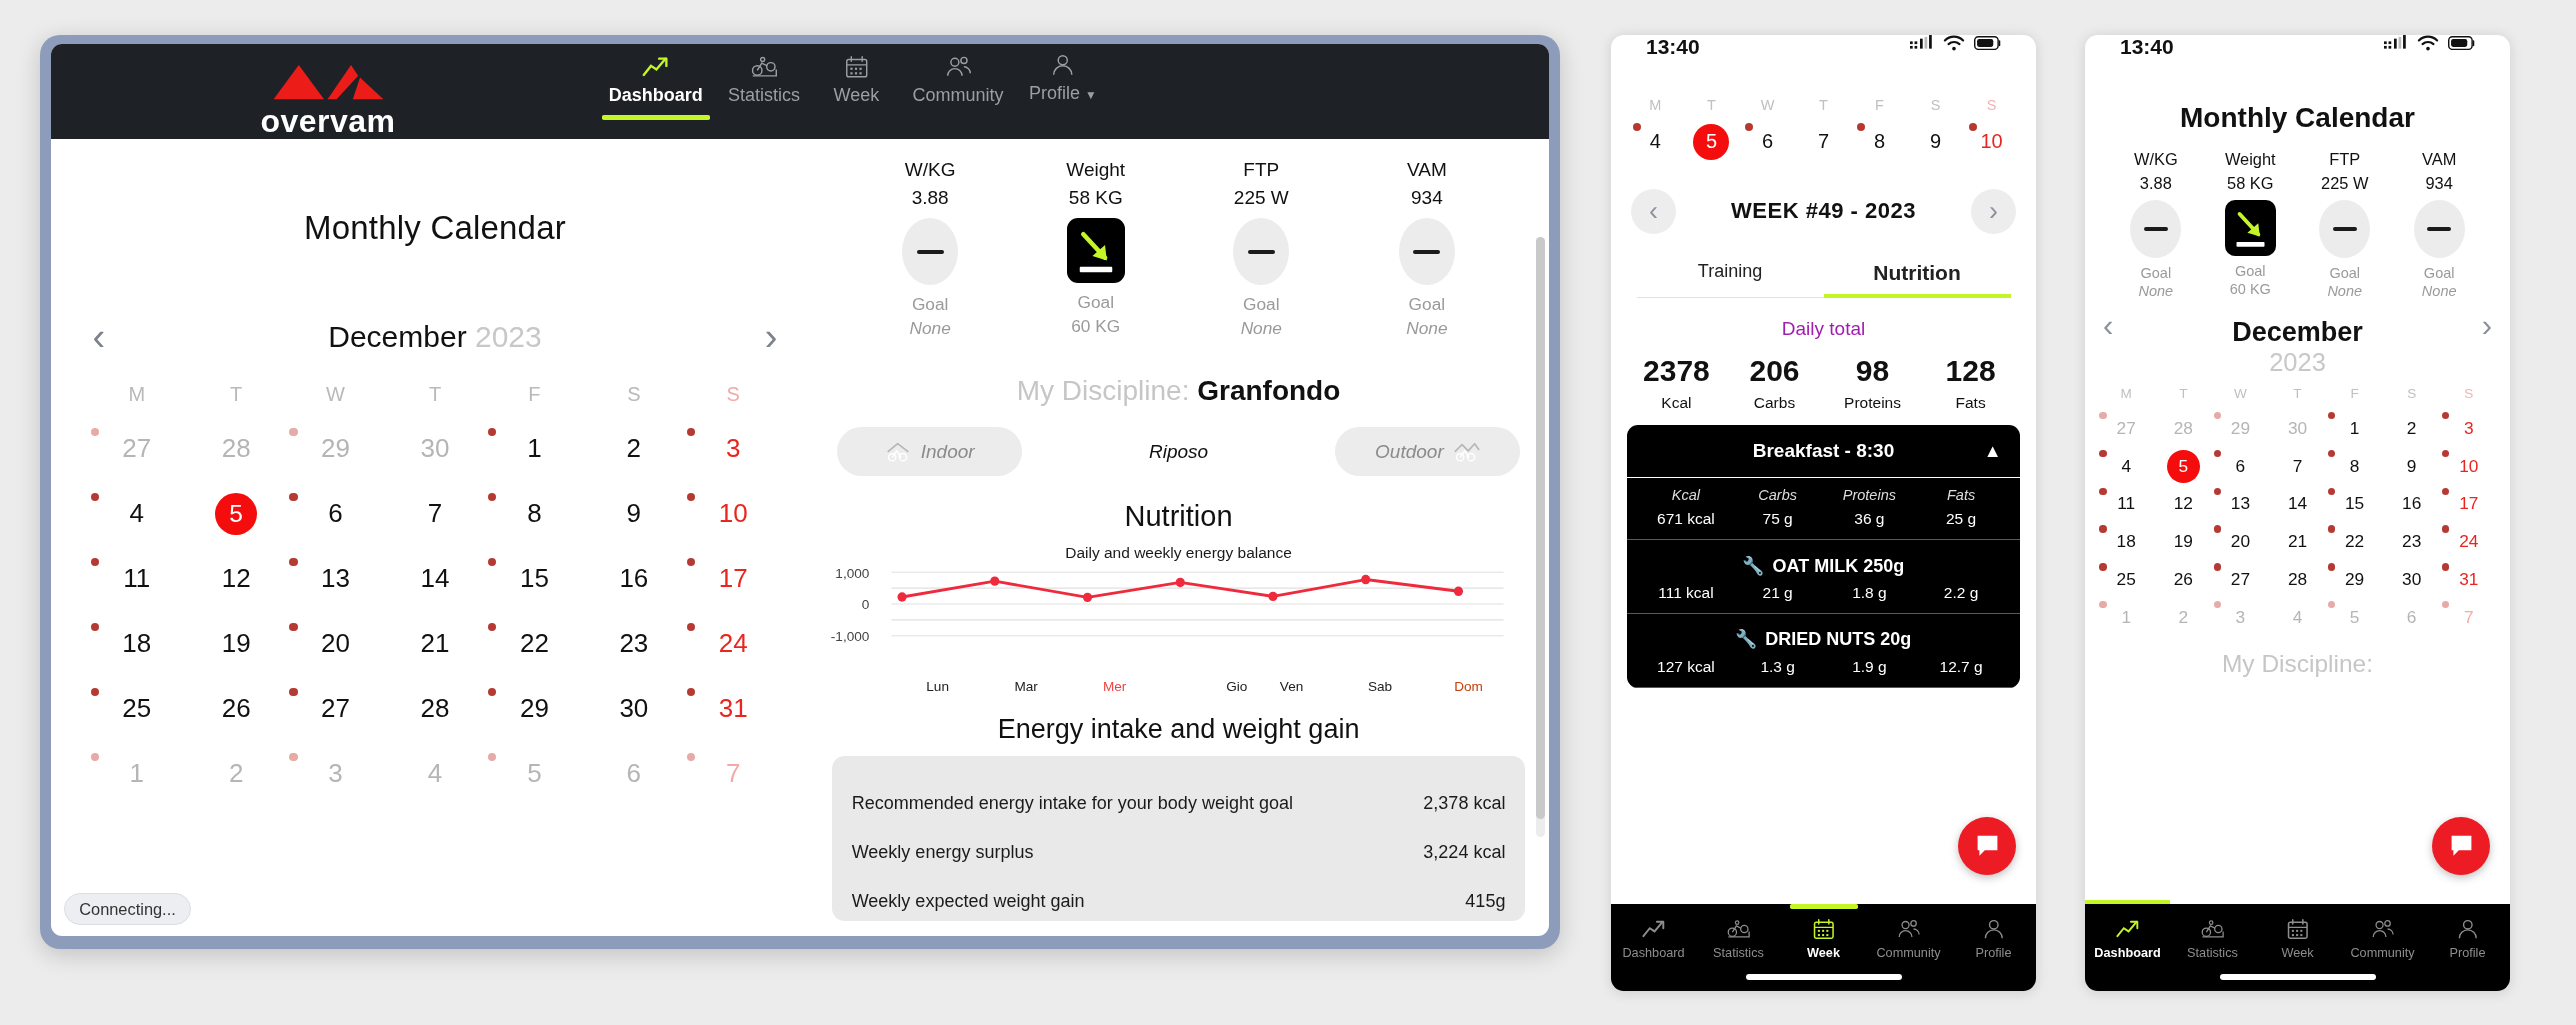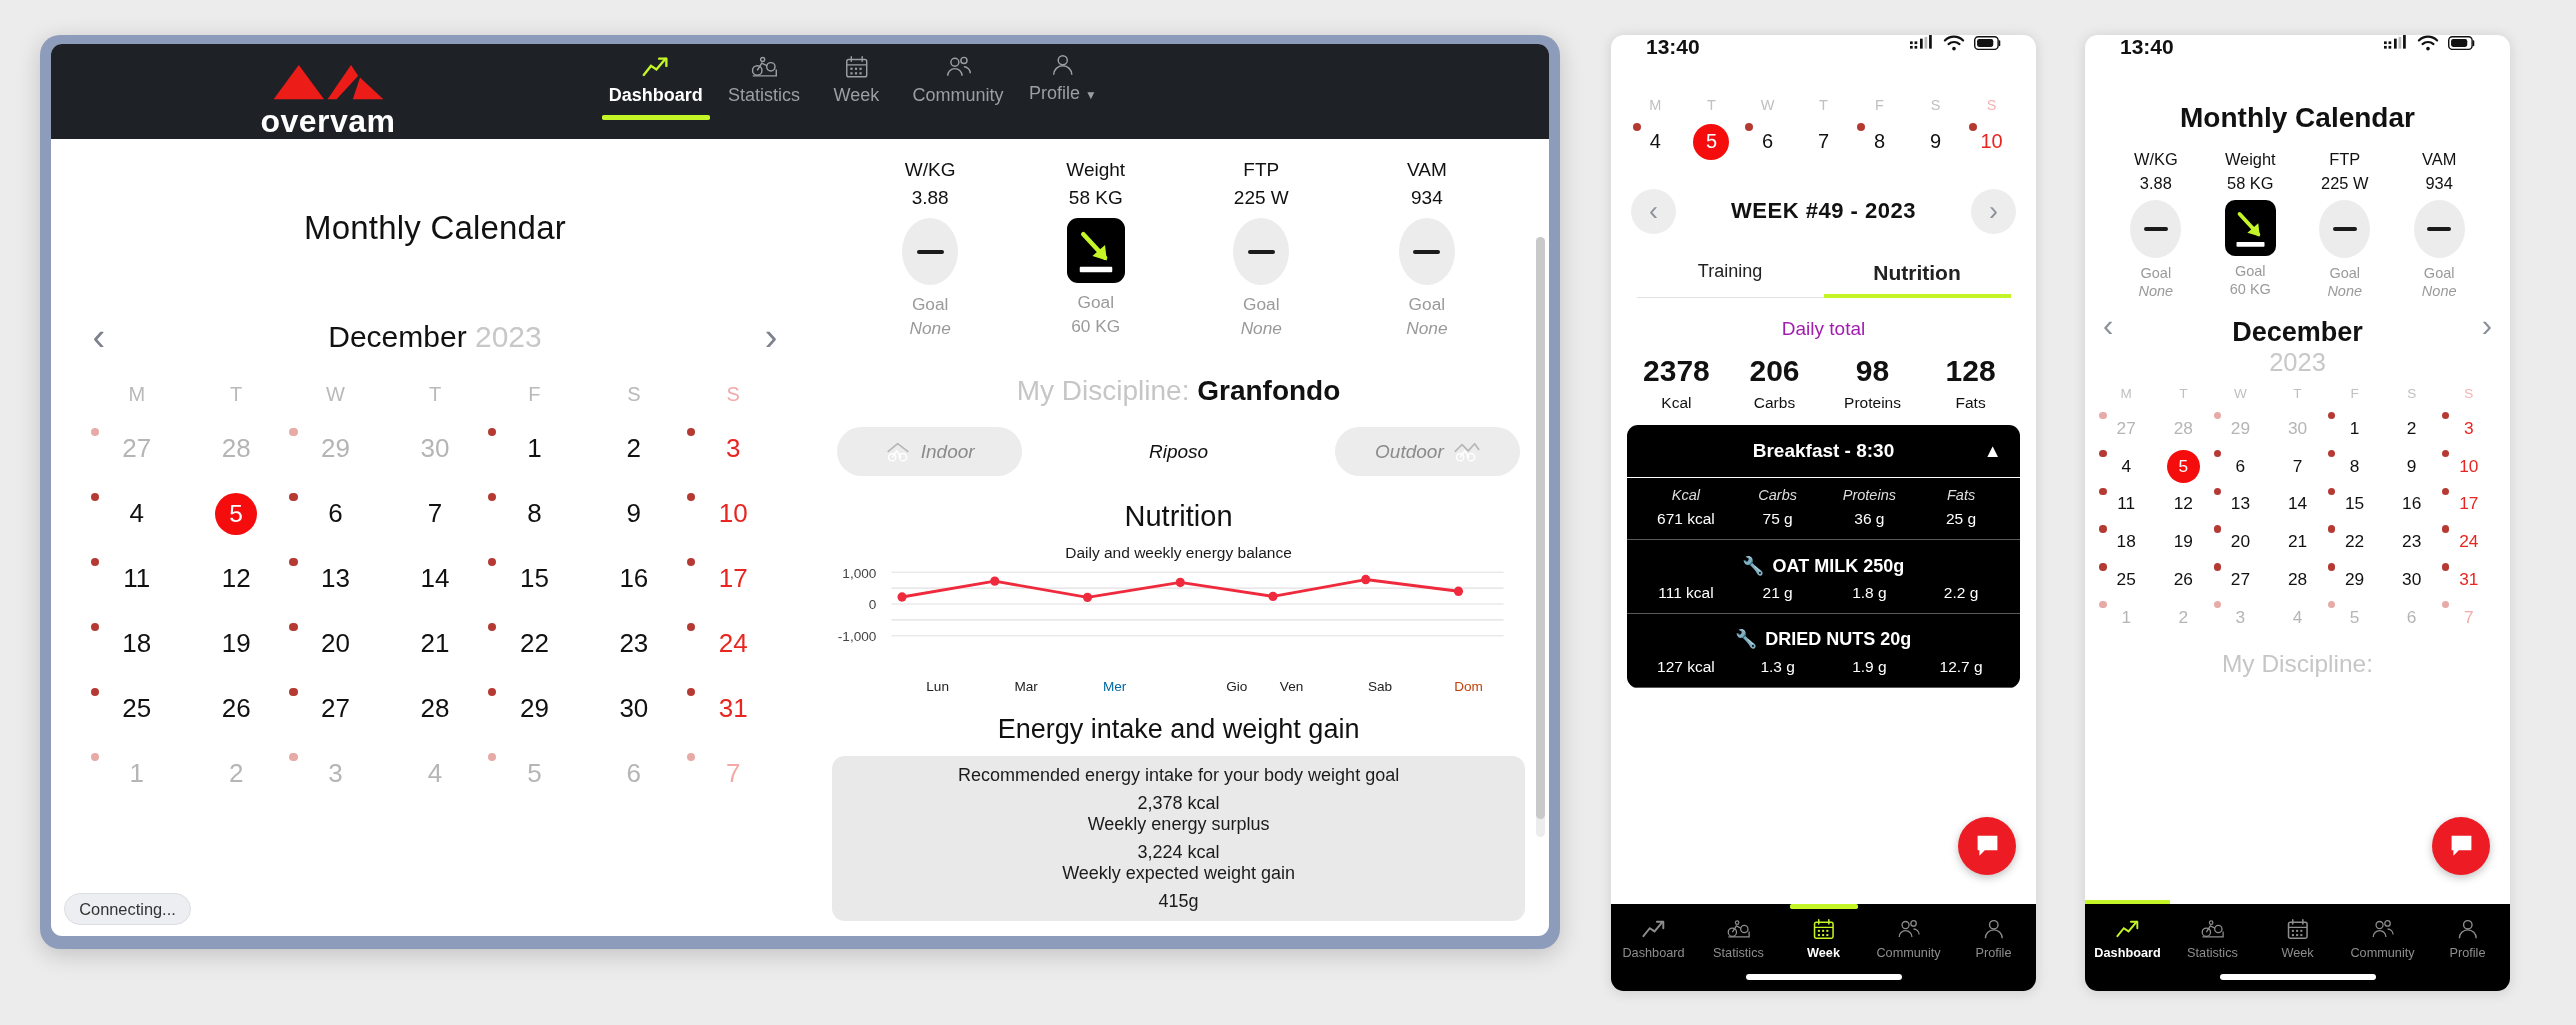--- a/index.html
+++ b/index.html
@@ -118,25 +118,25 @@
   .riposo { font-size:19px; color:#111; }
 
   .sec-title { text-align:center; font-size:29px; color:#111; margin-top:23.6px; }
   .sec-title.sm { font-size:27px; margin-top:20px;}
 
   
   .chart-wrap { margin-top:11px; padding:0 12.7px; }
   .chart-sub { text-align:center; font-size:15.5px; color:#1b1b1b; margin-bottom:3.6px; }
   .chart-box { position:relative; height:98px; }
   .chart-ylabels { position:absolute; left:0; top:0; width:45px; height:75px; }
-  .ylab { position:absolute; right:13px; font-size:13.6px; color:#444; transform:translateY(-50%); }
+  .ylab { position:absolute; right:20px; font-size:13.6px; color:#444; transform:translateY(-50%); }
 
   
   .grey-card { background:#e9e9e9; border-radius:12.7px; margin-top:11px; padding:9px 20px; }
-  .grow { display:flex; justify-content:space-between; align-items:center; height:49px; font-size:18px; color:#1b1b1b;flex-direction:column; }
+  .grow { display:flex; justify-content:space-between; align-items:flex-end; height:49px; font-size:18px; color:#1b1b1b; }
 
   
   .phone {
     position:absolute; top:35px; width:425px; height:956px;
     background:#fff; border-radius:12.7px; box-shadow:0 1.8px 12.7px rgba(0,0,0,.13);
     overflow:hidden;
   }
   #phone1 { left:1611px; }
   #phone2 { left:2085px; }
   .statusbar { height:47px; display:flex; align-items:flex-start; justify-content:space-between; padding:0 35px; }
@@ -589,21 +589,21 @@
                   <circle cx="276.9090909090909" cy="35.650000000000006" r="5.2" fill="#ee2a3c"></circle>
                   <circle cx="382.3636363636364" cy="19.200000000000003" r="5.2" fill="#ee2a3c"></circle>
                   <circle cx="487.8181818181818" cy="34.6" r="5.2" fill="#ee2a3c"></circle>
                   <circle cx="593.2727272727273" cy="16.05" r="5.2" fill="#ee2a3c"></circle>
                   <circle cx="698.7272727272727" cy="29" r="5.2" fill="#ee2a3c"></circle>
                 </svg>
             </div>
             <div id="chart-xlabels" style="display:flex;padding-left:49px;margin-top:16px">
                 <div style="flex: 1 1 0%; text-align: center; font-size: 13.6px; color: rgb(34, 34, 34);">Lun</div>
                 <div style="flex: 1 1 0%; text-align: center; font-size: 13.6px; color: rgb(34, 34, 34);">Mar</div>
-                <div style="flex: 1 1 0%; text-align: center; font-size: 13.6px; color: #0369a1;">Mer</div>
+                <div style="flex: 1 1 0%; text-align: center; font-size: 13.6px; color: #ef4444;">Mer</div>
                 <div style="flex: 1 1 0%; text-align: right; font-size: 13.6px; color: rgb(34, 34, 34);">Gio</div>
                 <div style="flex: 1 1 0%; text-align: center; font-size: 13.6px; color: rgb(34, 34, 34);">Ven</div>
                 <div style="flex: 1 1 0%; text-align: center; font-size: 13.6px; color: rgb(34, 34, 34);">Sab</div>
                 <div style="flex: 1 1 0%; text-align: center; font-size: 13.6px; color: #c2410c;">Dom</div>
               </div>
           </div>
 
           <div class="sec-title sm">Energy intake and weight gain</div>
           <div class="grey-card" id="energy-card">
               <div class="grow">

